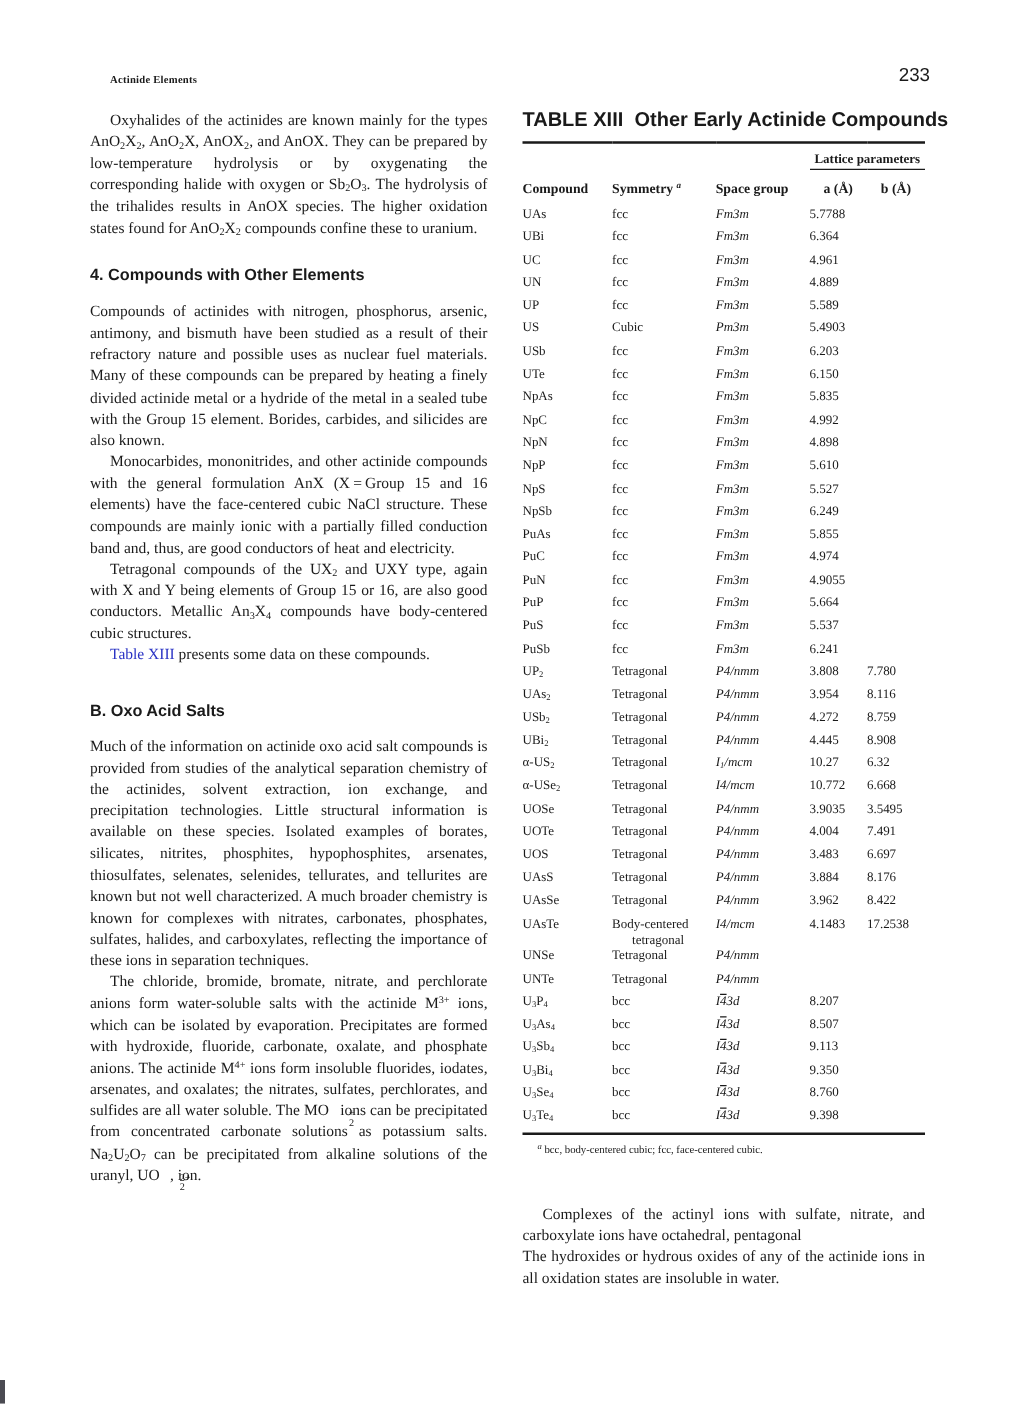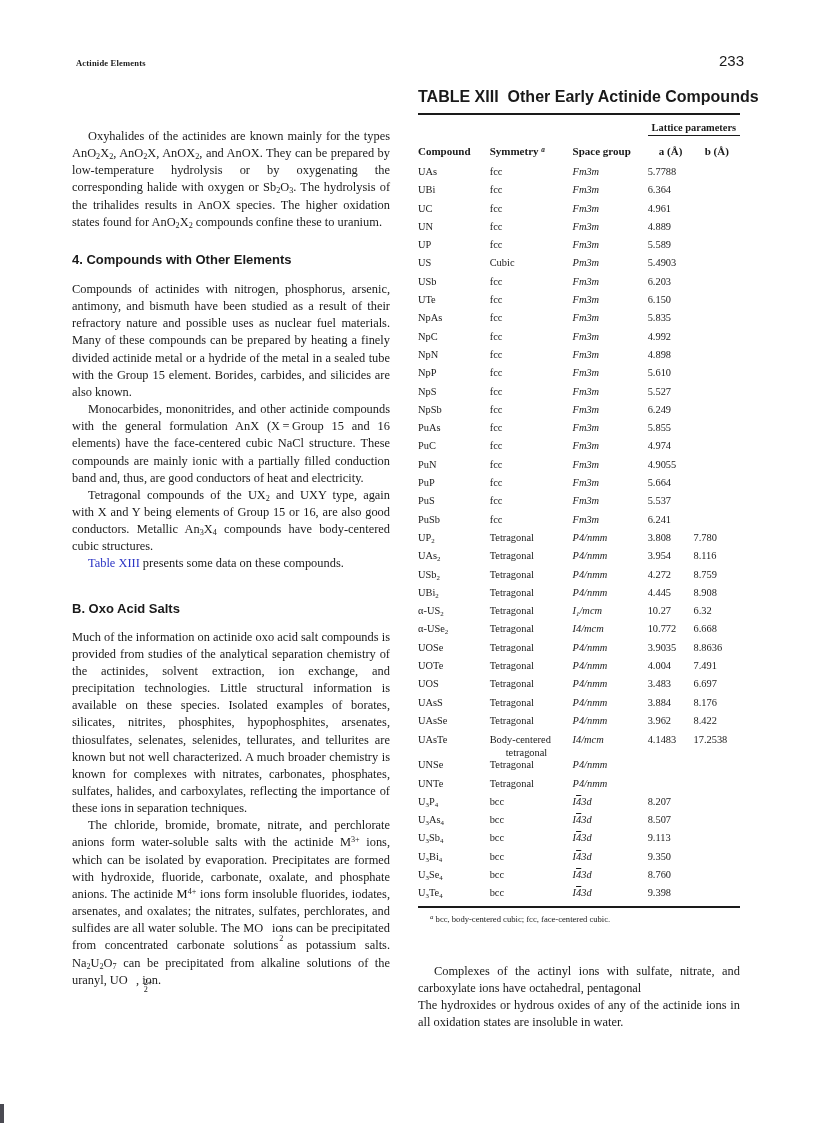--- a/index.html
+++ b/index.html
@@ -17,21 +17,21 @@
   }
 
   .page {
     position: absolute;
     inset: 0;
   }
 
   
   .runhead {
     position: absolute;
-    left: 76px;
+    left: 88px;
     top: 58px;
     font-family: "Liberation Serif", serif;
     font-weight: bold;
     font-size: 8.5px;
     letter-spacing: 0.2px;
     color: #1a1a1a;
   }
   .folio {
     position: absolute;
     right: 72px;
@@ -40,21 +40,20 @@
     font-size: 15px;
     color: #1a1a1a;
   }
 
   
   .col-left {
     position: absolute;
     left: 72px;
     top: 88px;
     width: 318px;
-    margin-top: 40px;
   }
   .col-right {
     position: absolute;
     left: 418px;
     top: 88px;
     width: 322px;
   }
 
   p.body {
     margin: 0;
@@ -437,21 +436,21 @@
             <td class="c-symmetry">Tetragonal</td>
             <td class="c-space"><span class="sg-italic">I4/mcm</span></td>
             <td class="c-a">10.772</td>
             <td class="c-b">6.668</td>
           </tr>
           <tr>
             <td class="c-compound">UOSe</td>
             <td class="c-symmetry">Tetragonal</td>
             <td class="c-space"><span class="sg-italic">P4/nmm</span></td>
             <td class="c-a">3.9035</td>
-            <td class="c-b">8.8636</td>
+            <td class="c-b">3.5495</td>
           </tr>
           <tr>
             <td class="c-compound">UOTe</td>
             <td class="c-symmetry">Tetragonal</td>
             <td class="c-space"><span class="sg-italic">P4/nmm</span></td>
             <td class="c-a">4.004</td>
             <td class="c-b">7.491</td>
           </tr>
           <tr>
             <td class="c-compound">UOS</td>

